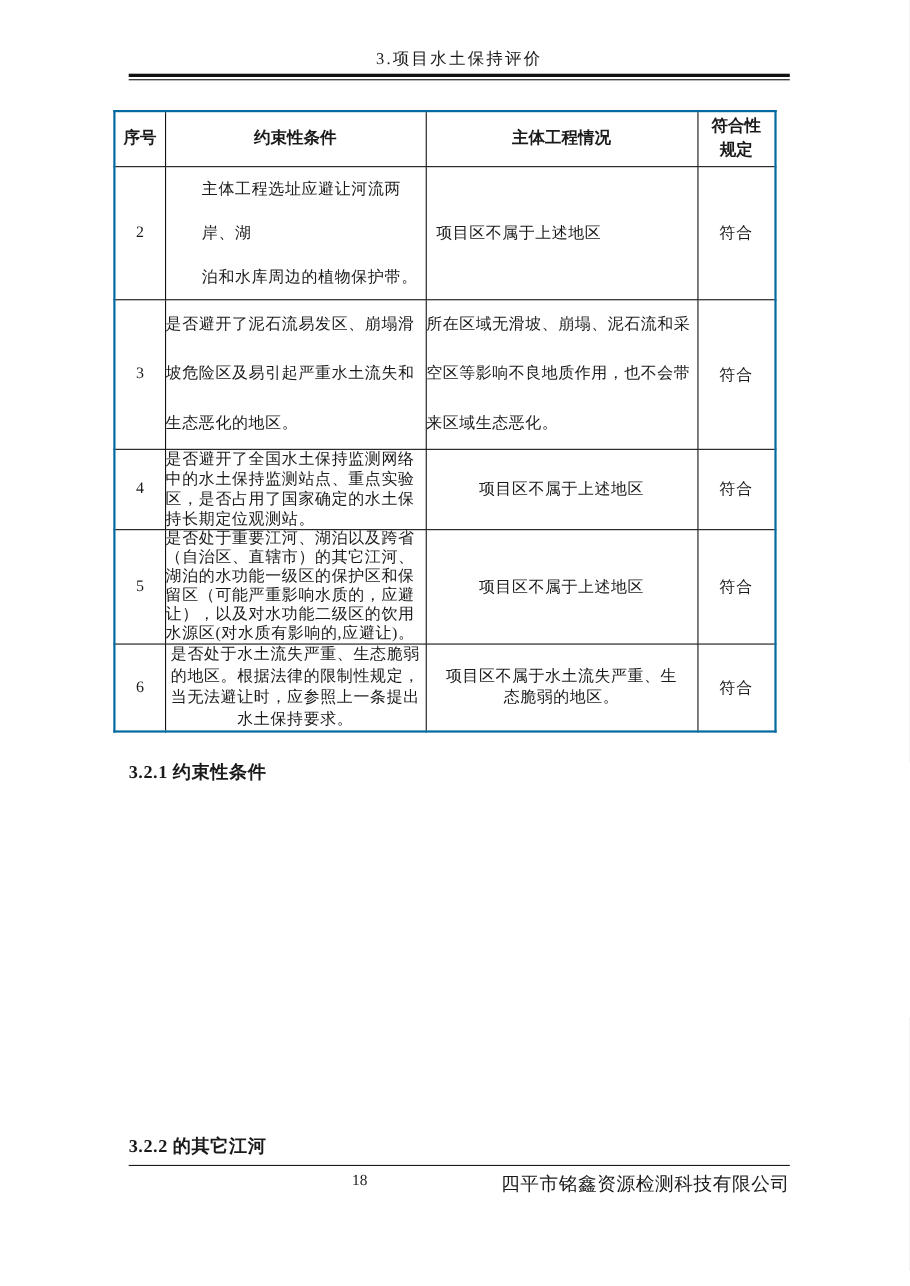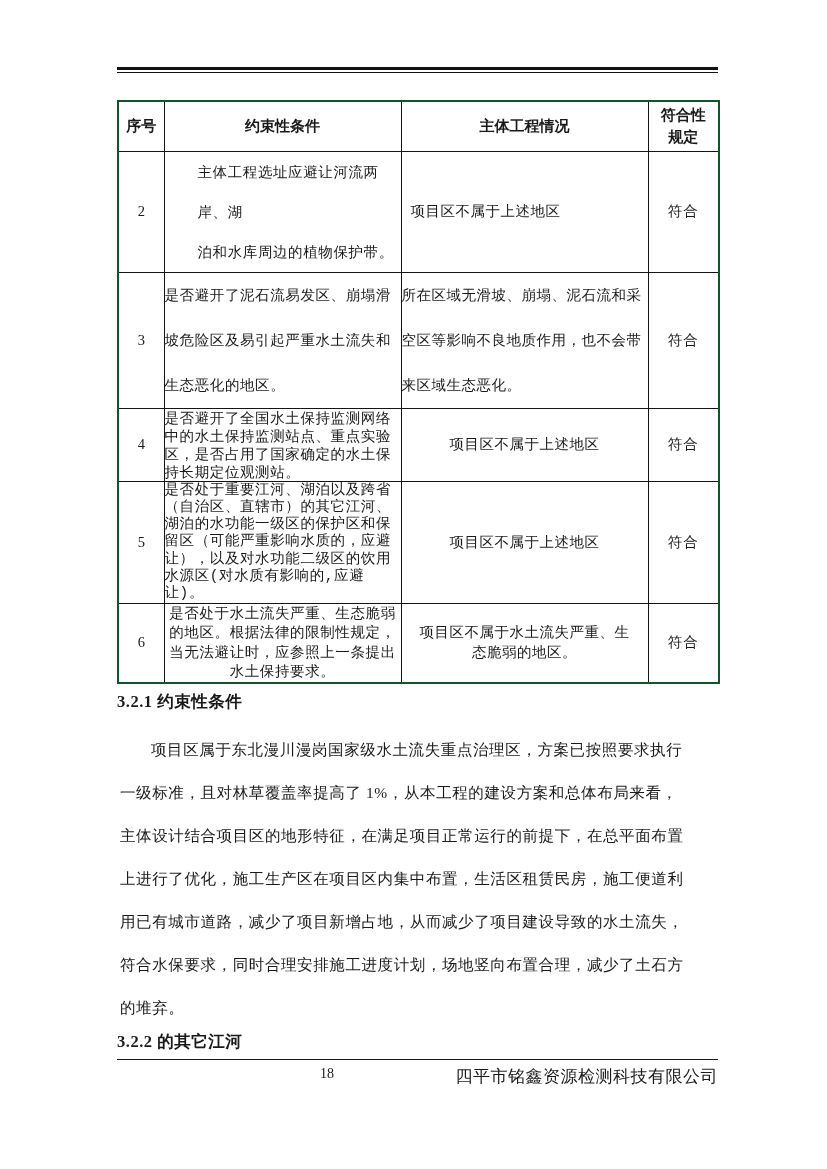--- a/index.html
+++ b/index.html
@@ -20,24 +20,24 @@
   }
   .head-rule {
     position:absolute; top:67px; left:117px; width:601px;
     height:2px;
     border-top:3px solid #121212;
     border-bottom:1px solid #121212;
   }
 
   
   table.doc-table {
-    position:absolute; top:100px; left:117px;
+    position:absolute; top:100px; left:103px;
     width:601px; table-layout:fixed;
     border-collapse:collapse;
-    border:2px solid #14532d;
+    border:2px solid #0369a1;
     font-size:14.5px;
   }
   .doc-table th, .doc-table td {
     border:1px solid #141414;
     vertical-align:middle;
     overflow:hidden;
     padding:0;
   }
   .doc-table th {
     font-family:"Liberation Sans","DejaVu Sans",sans-serif;
@@ -54,21 +54,21 @@
     text-align:left; padding:0 2px;
     white-space:pre-line; letter-spacing:0.5px;
   }
   .c-comp { text-align:center; letter-spacing:1px;margin-left:48px; }
 
   tr.r2 .c-cond { line-height:40px;padding-left:33px; }
   tr.r2 .c-sit  { padding-left:9px; }
   tr.r3 .c-cond, tr.r3 .c-sit { line-height:45px; }
   tr.r4 .c-cond { line-height:18px; }
   tr.r4 .c-sit, tr.r5 .c-sit  { text-align:center; }
-  tr.r5 .c-cond { line-height:17.3px;font-family:Liberation Mono, monospace; }
+  tr.r5 .c-cond { line-height:17.3px; }
   tr.r6 .c-cond { line-height:19.5px; text-align:center; }
   tr.r6 .c-sit  { line-height:19.5px; text-align:center; }
 
   
   .h-32 {
     position:absolute; top:643px; left:117px;
     font-weight:bold; font-size:20.5px; letter-spacing:0.5px;
   }
   .h-sub {
     position:absolute; left:117px;
@@ -98,20 +98,21 @@
     text-align:right;
     font-family:"Liberation Sans","DejaVu Sans",sans-serif;
     font-size:17px; letter-spacing:0.5px;
   }
 </style>
 </head>
 <body>
 
 <div class="page">
 
+  <div class="running-head">3.项目水土保持评价</div>
   <div class="head-rule"></div>
 
   <table class="doc-table">
     <colgroup>
       <col style="width:46px">
         <col style="width:237px">
         <col style="width:247px">
         <col style="width:71px">
     </colgroup>
     <tbody>
@@ -168,27 +169,20 @@
       <td class="c-sit">项目区不属于水土流失严重、生
 态脆弱的地区。</td>
       <td class="c-comp">符合</td>
     </tr>
   </tbody>
     </table>
 
 
   <div class="h-sub h-321">3.2.1 约束性条件</div>
 
-  <div class="para">项目区属于东北漫川漫岗国家级水土流失重点治理区，方案已按照要求执行
-一级标准，且对林草覆盖率提高了 1%，从本工程的建设方案和总体布局来看，
-主体设计结合项目区的地形特征，在满足项目正常运行的前提下，在总平面布置
-上进行了优化，施工生产区在项目区内集中布置，生活区租赁民房，施工便道利
-用已有城市道路，减少了项目新增占地，从而减少了项目建设导致的水土流失，
-符合水保要求，同时合理安排施工进度计划，场地竖向布置合理，减少了土石方
-的堆弃。</div>
 
   <div class="h-sub h-322">3.2.2 的其它江河</div>
 
   <div class="foot-rule"></div>
   <div class="page-num">18</div>
   <div class="company">四平市铭鑫资源检测科技有限公司</div>
 
 </div>
 
 </body></html>

